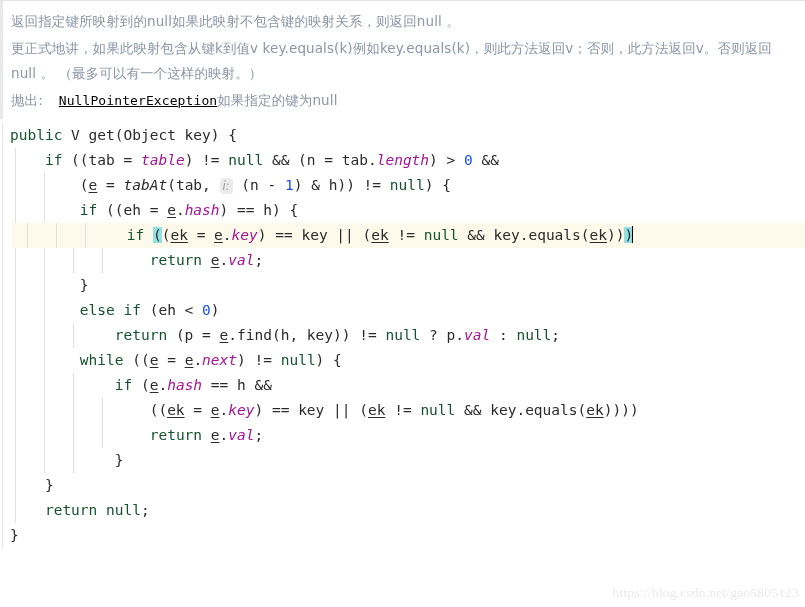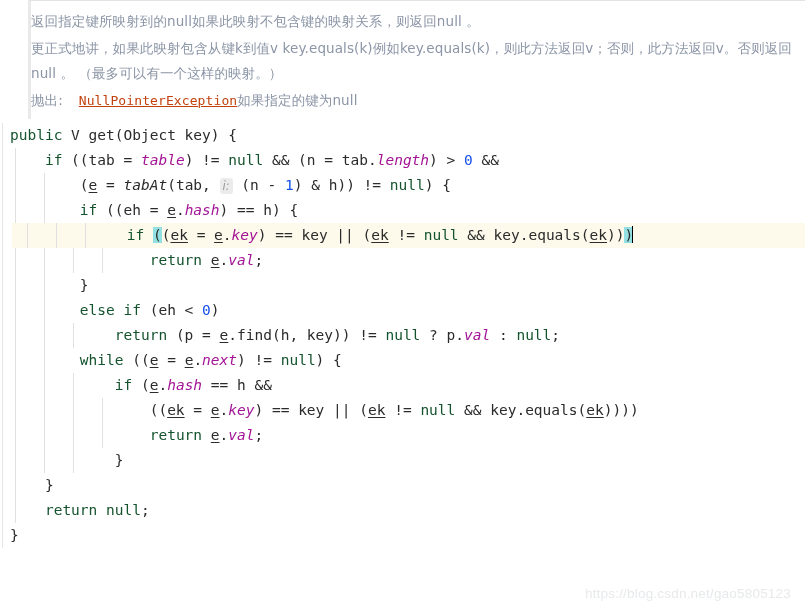--- a/index.html
+++ b/index.html
@@ -14,37 +14,36 @@
     font-family: "DejaVu Sans", sans-serif;
     position: relative;
   }
 
   
   .doc-panel {
     position: relative;
     border-top: 1px solid #e3e3e3;
     border-left: 3px solid #e9e9e9;
     box-sizing: border-box;
-    padding: 8px 10px 6px 0;
+    padding: 8px 10px 6px 8px;
     background: #ffffff;
-    margin-left: 28px;
   }
   .doc-para {
     color: #8b95a6;
     font-family: "DejaVu Sans", sans-serif;
     font-size: 13.5px;
     line-height: 25px;
     letter-spacing: 0.1px;
     white-space: normal;
     margin: 0;
     padding: 0;
   }
   .doc-para + .doc-para { margin-top: 2px; }
   .doc-link {
-    color: #c2410c;
+    color: #000000;
     font-family: "DejaVu Sans Mono", monospace;
     font-size: 13px;
   }
   .doc-mono {
     font-family: "DejaVu Sans Mono", monospace;
     font-size: 13px;
   }
 
   
   .editor {
@@ -111,24 +110,24 @@
     display: inline-block;
     width: 1px;
     height: 17px;
     background: #000000;
     vertical-align: -3px;
     margin-left: -1px;
   }
 
   .watermark {
     position: absolute;
-    right: 14px;
+    right: 6px;
     bottom: 6px;
     color: #e7e9eb;
-    font-family: Liberation Sans, sans-serif;
+    font-family: Liberation Serif, serif;
     font-size: 13.5px;
     letter-spacing: 0.2px;
     user-select: none;
   }
 </style>
 </head>
 <body>
 
 <div class="doc-panel">
   <p class="doc-para">返回指定键所映射到的null如果此映射不包含键的映射关系，则返回null 。</p>

